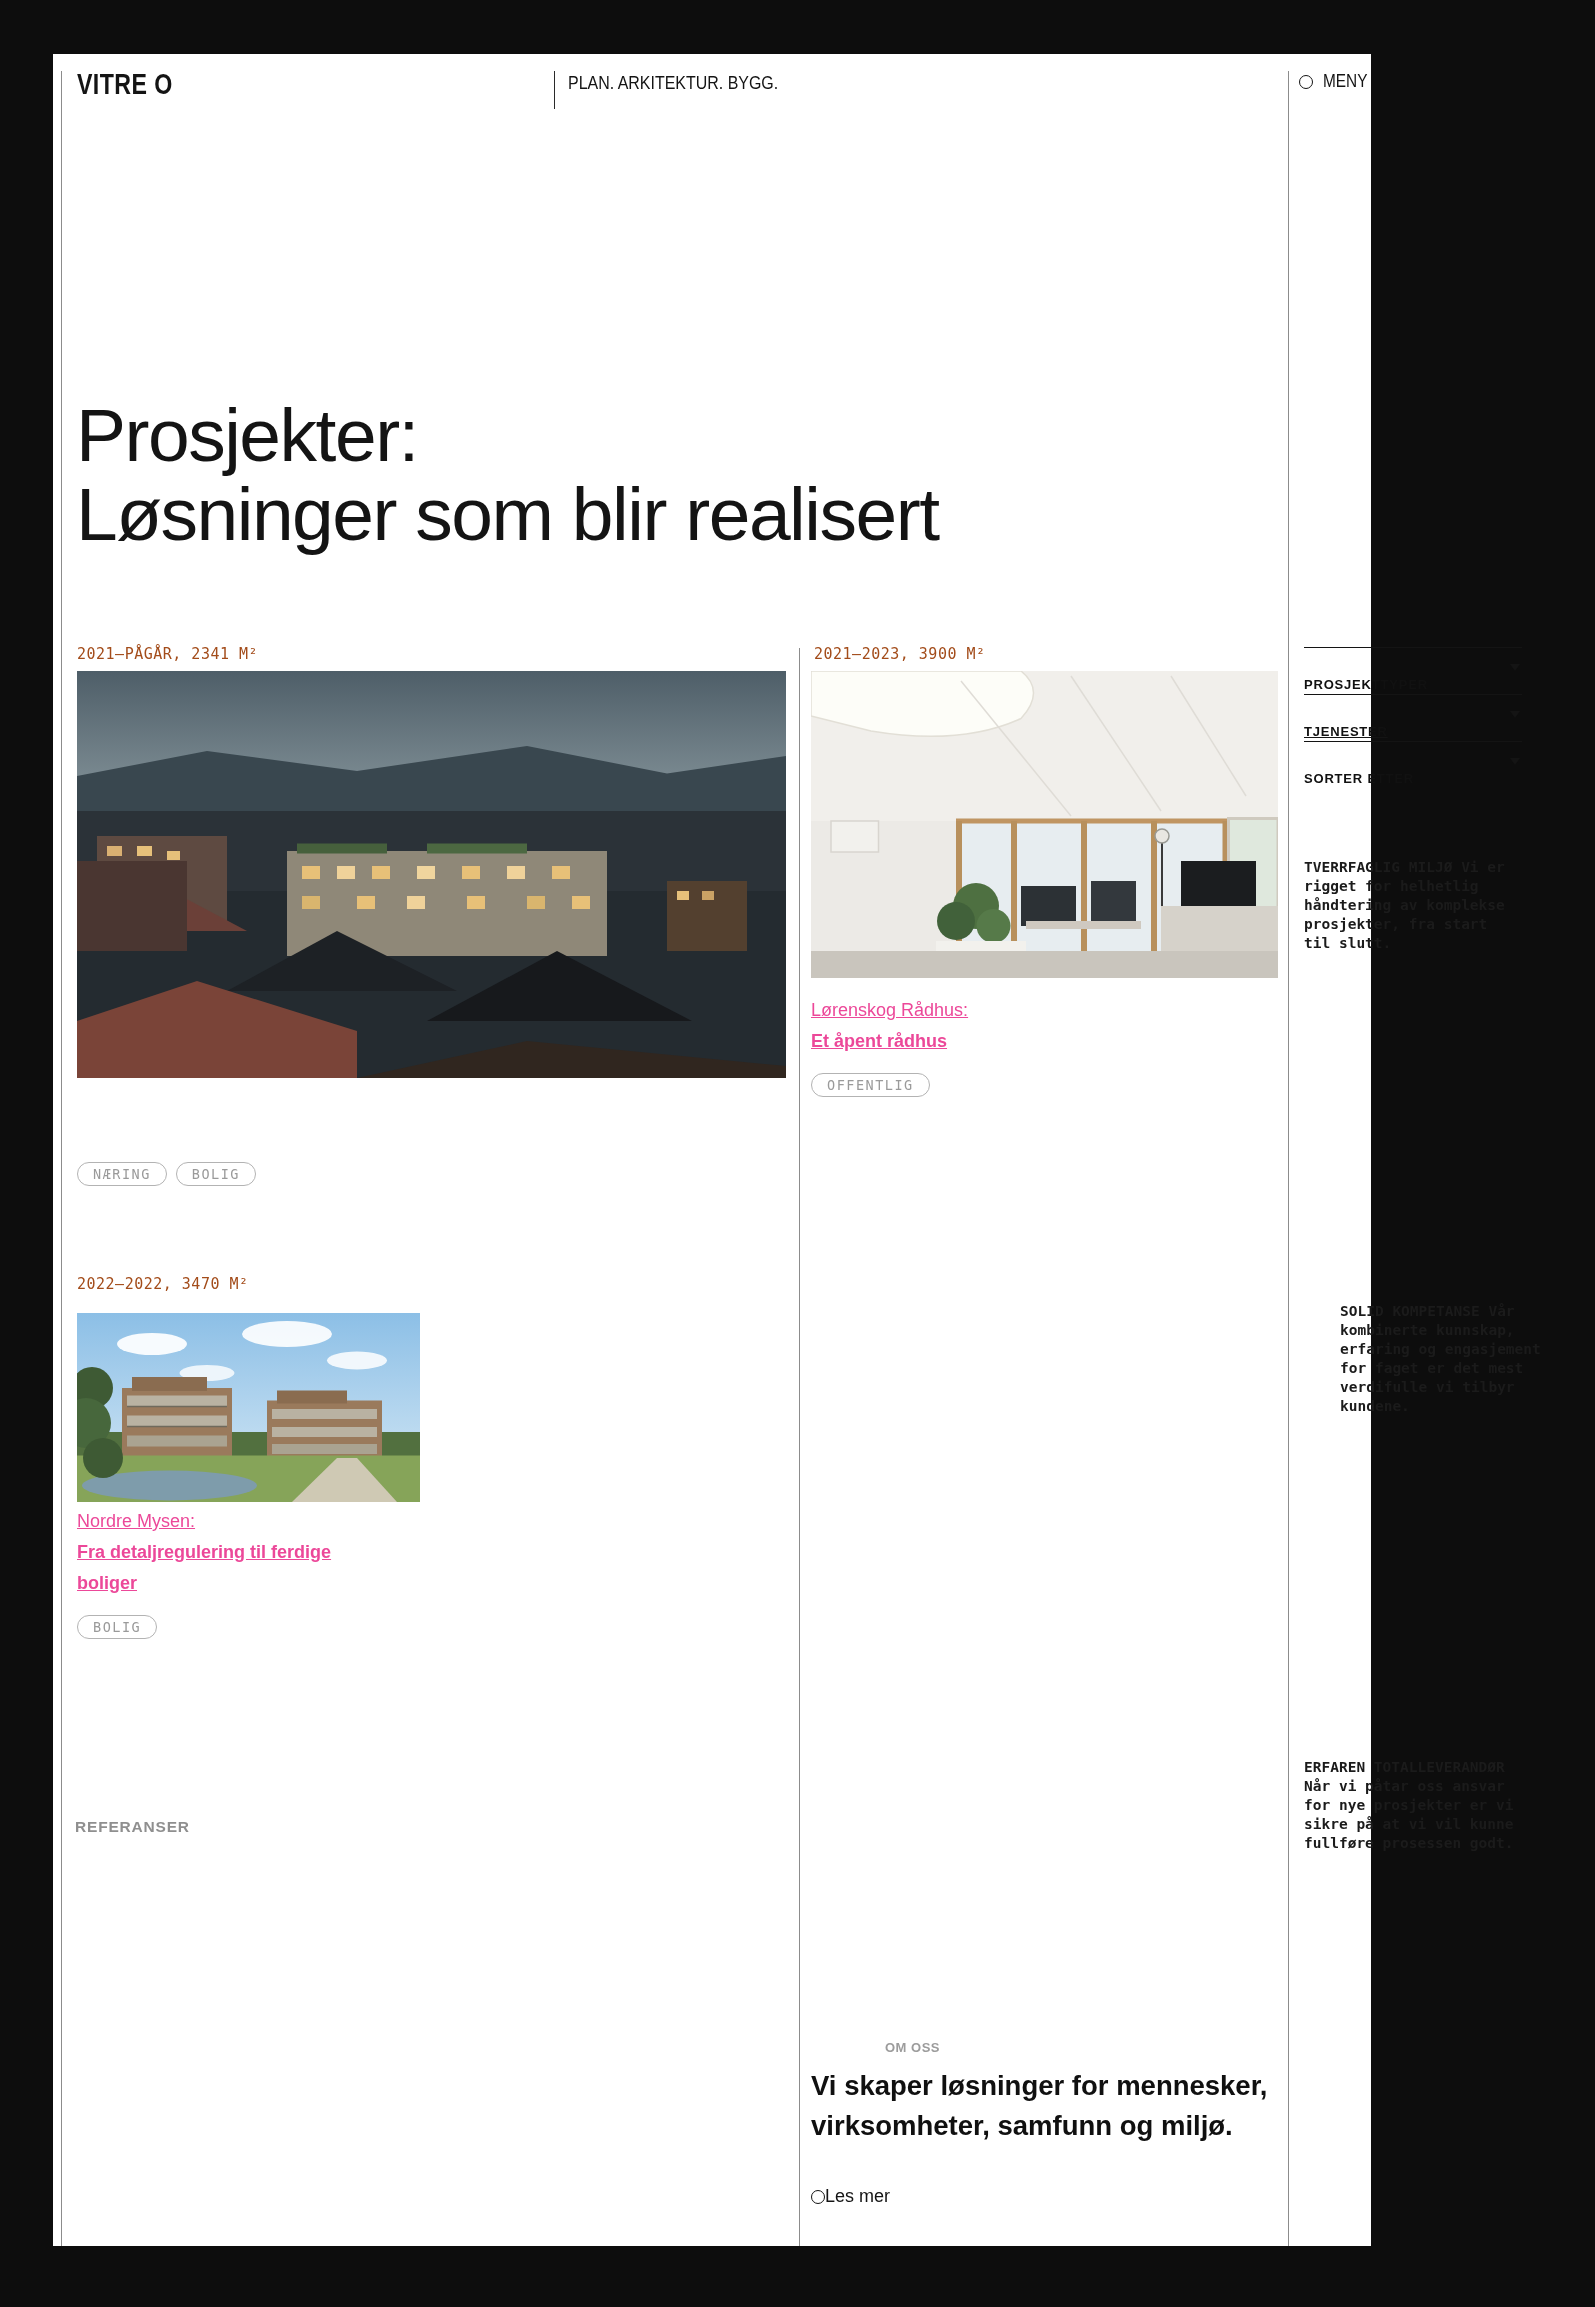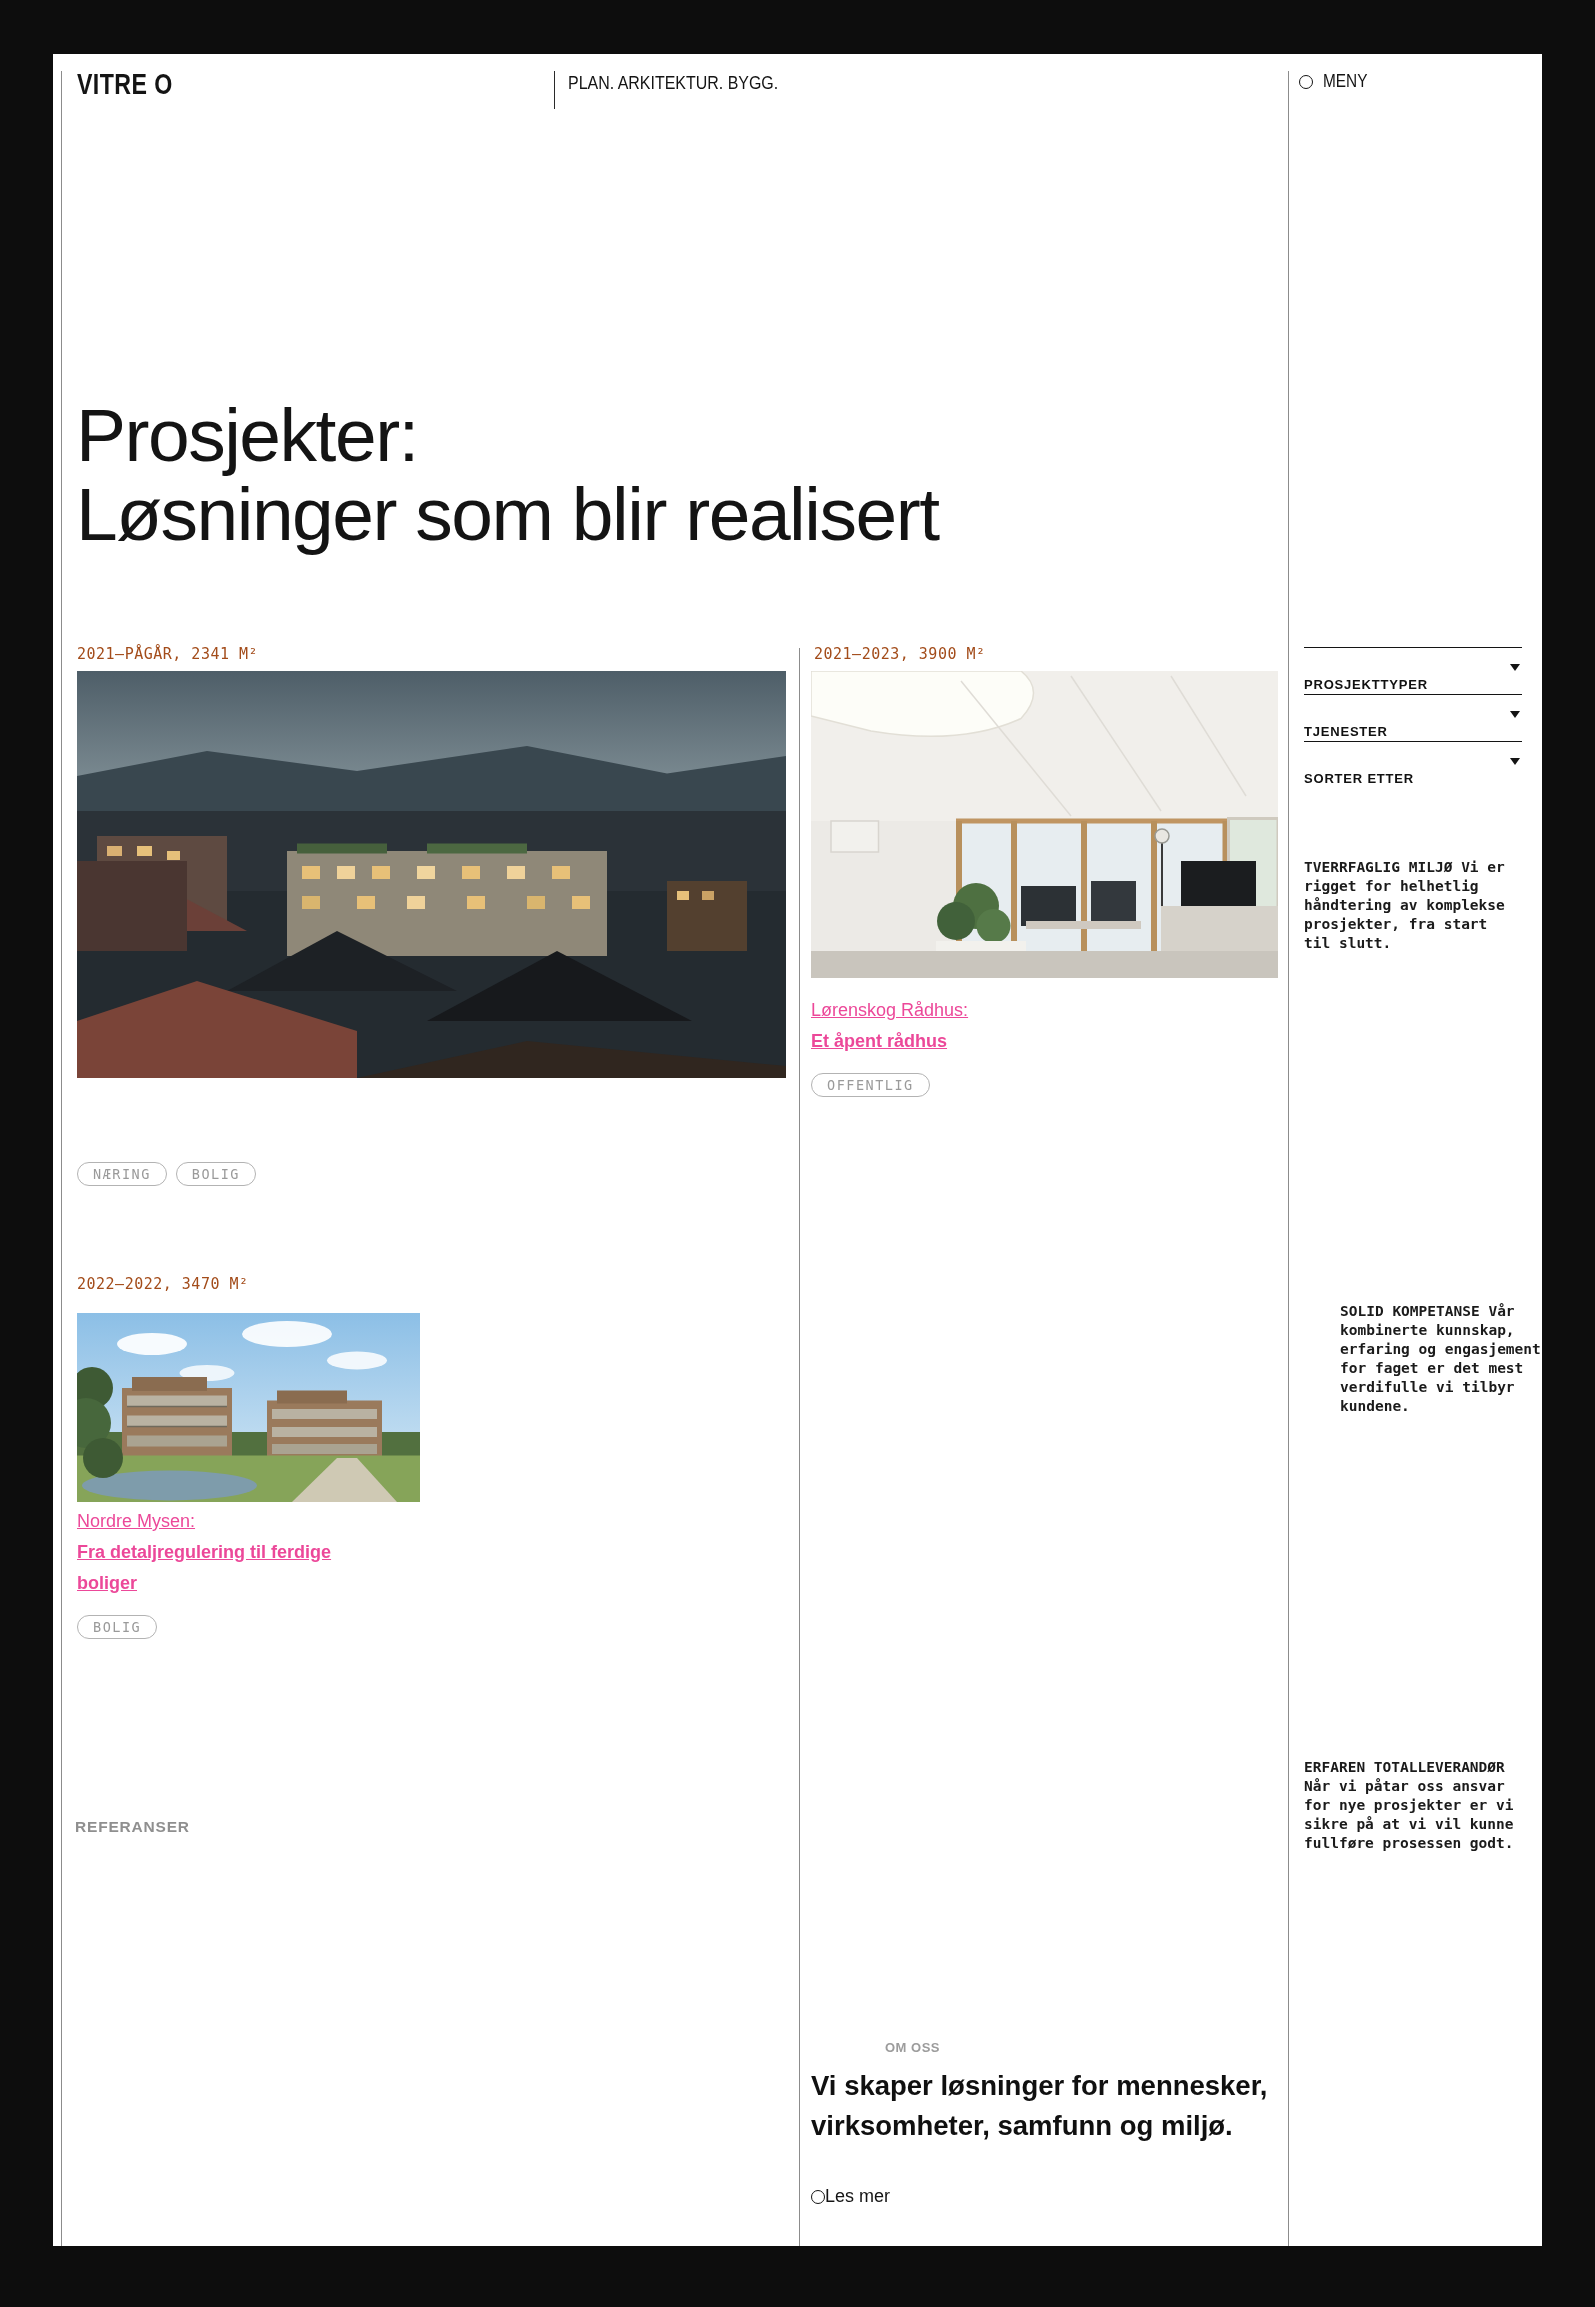--- a/index.html
+++ b/index.html
@@ -1,18 +1,18 @@
 <!DOCTYPE html>
 <html style="font-size:8px"><head>
 <meta charset="utf-8">
 <style>
   html,body{margin:0;padding:0;background:#0d0d0d;}
   .screen{position:relative;width:1595px;height:2307px;background:#0d0d0d;overflow:hidden;
           font-family:"Liberation Sans",sans-serif;color:#141414;}
-  .page{position:absolute;left:53px;top:54px;width:1489px;height:2192px;background:#ffffff;}
+  .page{position:absolute;left:53px;top:54px;width:1318px;height:2192px;background:#ffffff;}
   .vline{position:absolute;width:1px;background:#8c8c8c;}
   .vline.dark{background:#2a2a2a;}
   
   .logo{position:absolute;left:24px;top:14px;font-size:29px;font-weight:700;letter-spacing:0.5px;
         transform:scaleX(.8);transform-origin:left top;white-space:nowrap;}
   .tagline{position:absolute;left:515px;top:18px;font-size:19px;font-weight:500;
         transform:scaleX(.84);transform-origin:left top;white-space:nowrap;}
   .menu{position:absolute;left:1246px;top:17px;display:flex;align-items:center;gap:10px;cursor:pointer;}
   .ring{width:14px;height:14px;border:1.3px solid #141414;border-radius:50%;box-sizing:border-box;}
   .menu-label{font-size:17.5px;font-weight:500;transform:scaleX(.88);transform-origin:left center;white-space:nowrap;}
@@ -214,21 +214,21 @@
 virksomheter, samfunn og miljø.</div>
     <div class="lesmer">
       <div class="ring"></div>
       <div class="lesmer-label">Les mer</div>
     </div>
 
     <div class="filter" style="top:593px;">
       <div class="filter-label">PROSJEKTTYPER</div>
       <div class="arrow"></div>
     </div>
-    <div class="filter" style="top:640px;">
+    <div class="filter" style="top:640px;text-decoration:underline;">
       <div class="filter-label">TJENESTER</div>
       <div class="arrow"></div>
     </div>
     <div class="filter" style="top:687px;">
       <div class="filter-label">SORTER ETTER</div>
       <div class="arrow"></div>
     </div>
 
     <div class="note" style="top:804px;">TVERRFAGLIG MILJØ Vi er
 rigget for helhetlig

